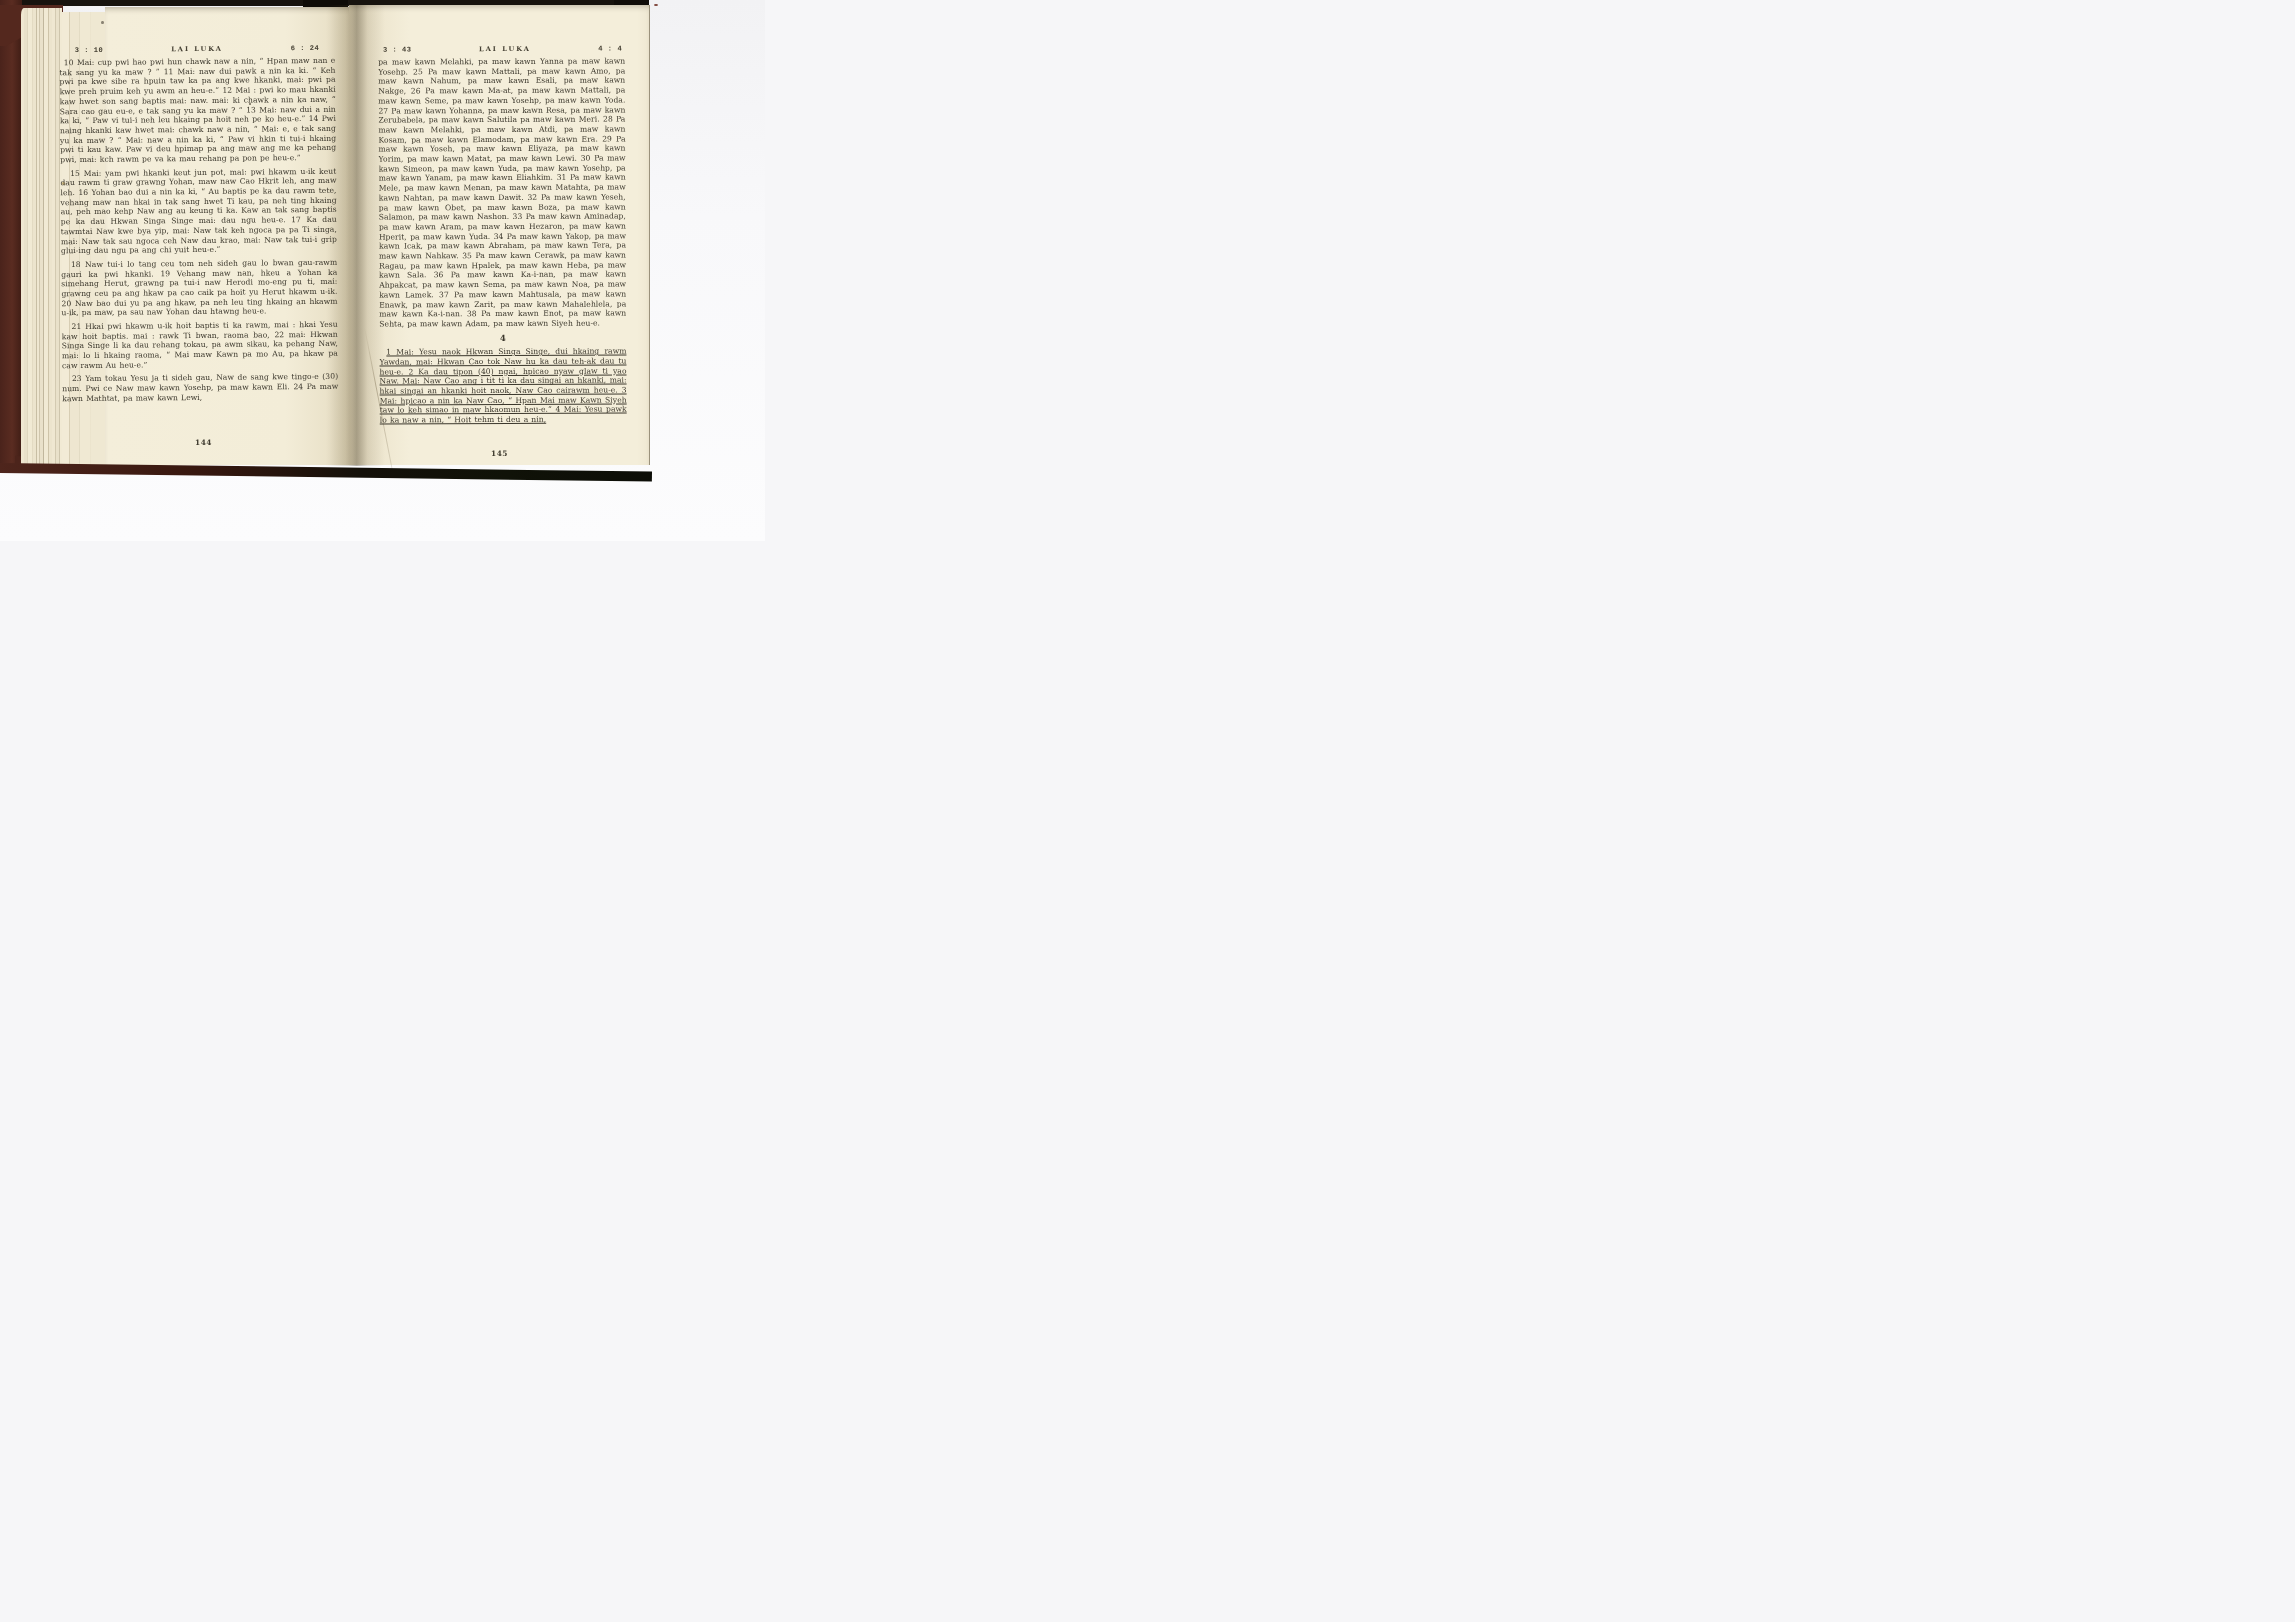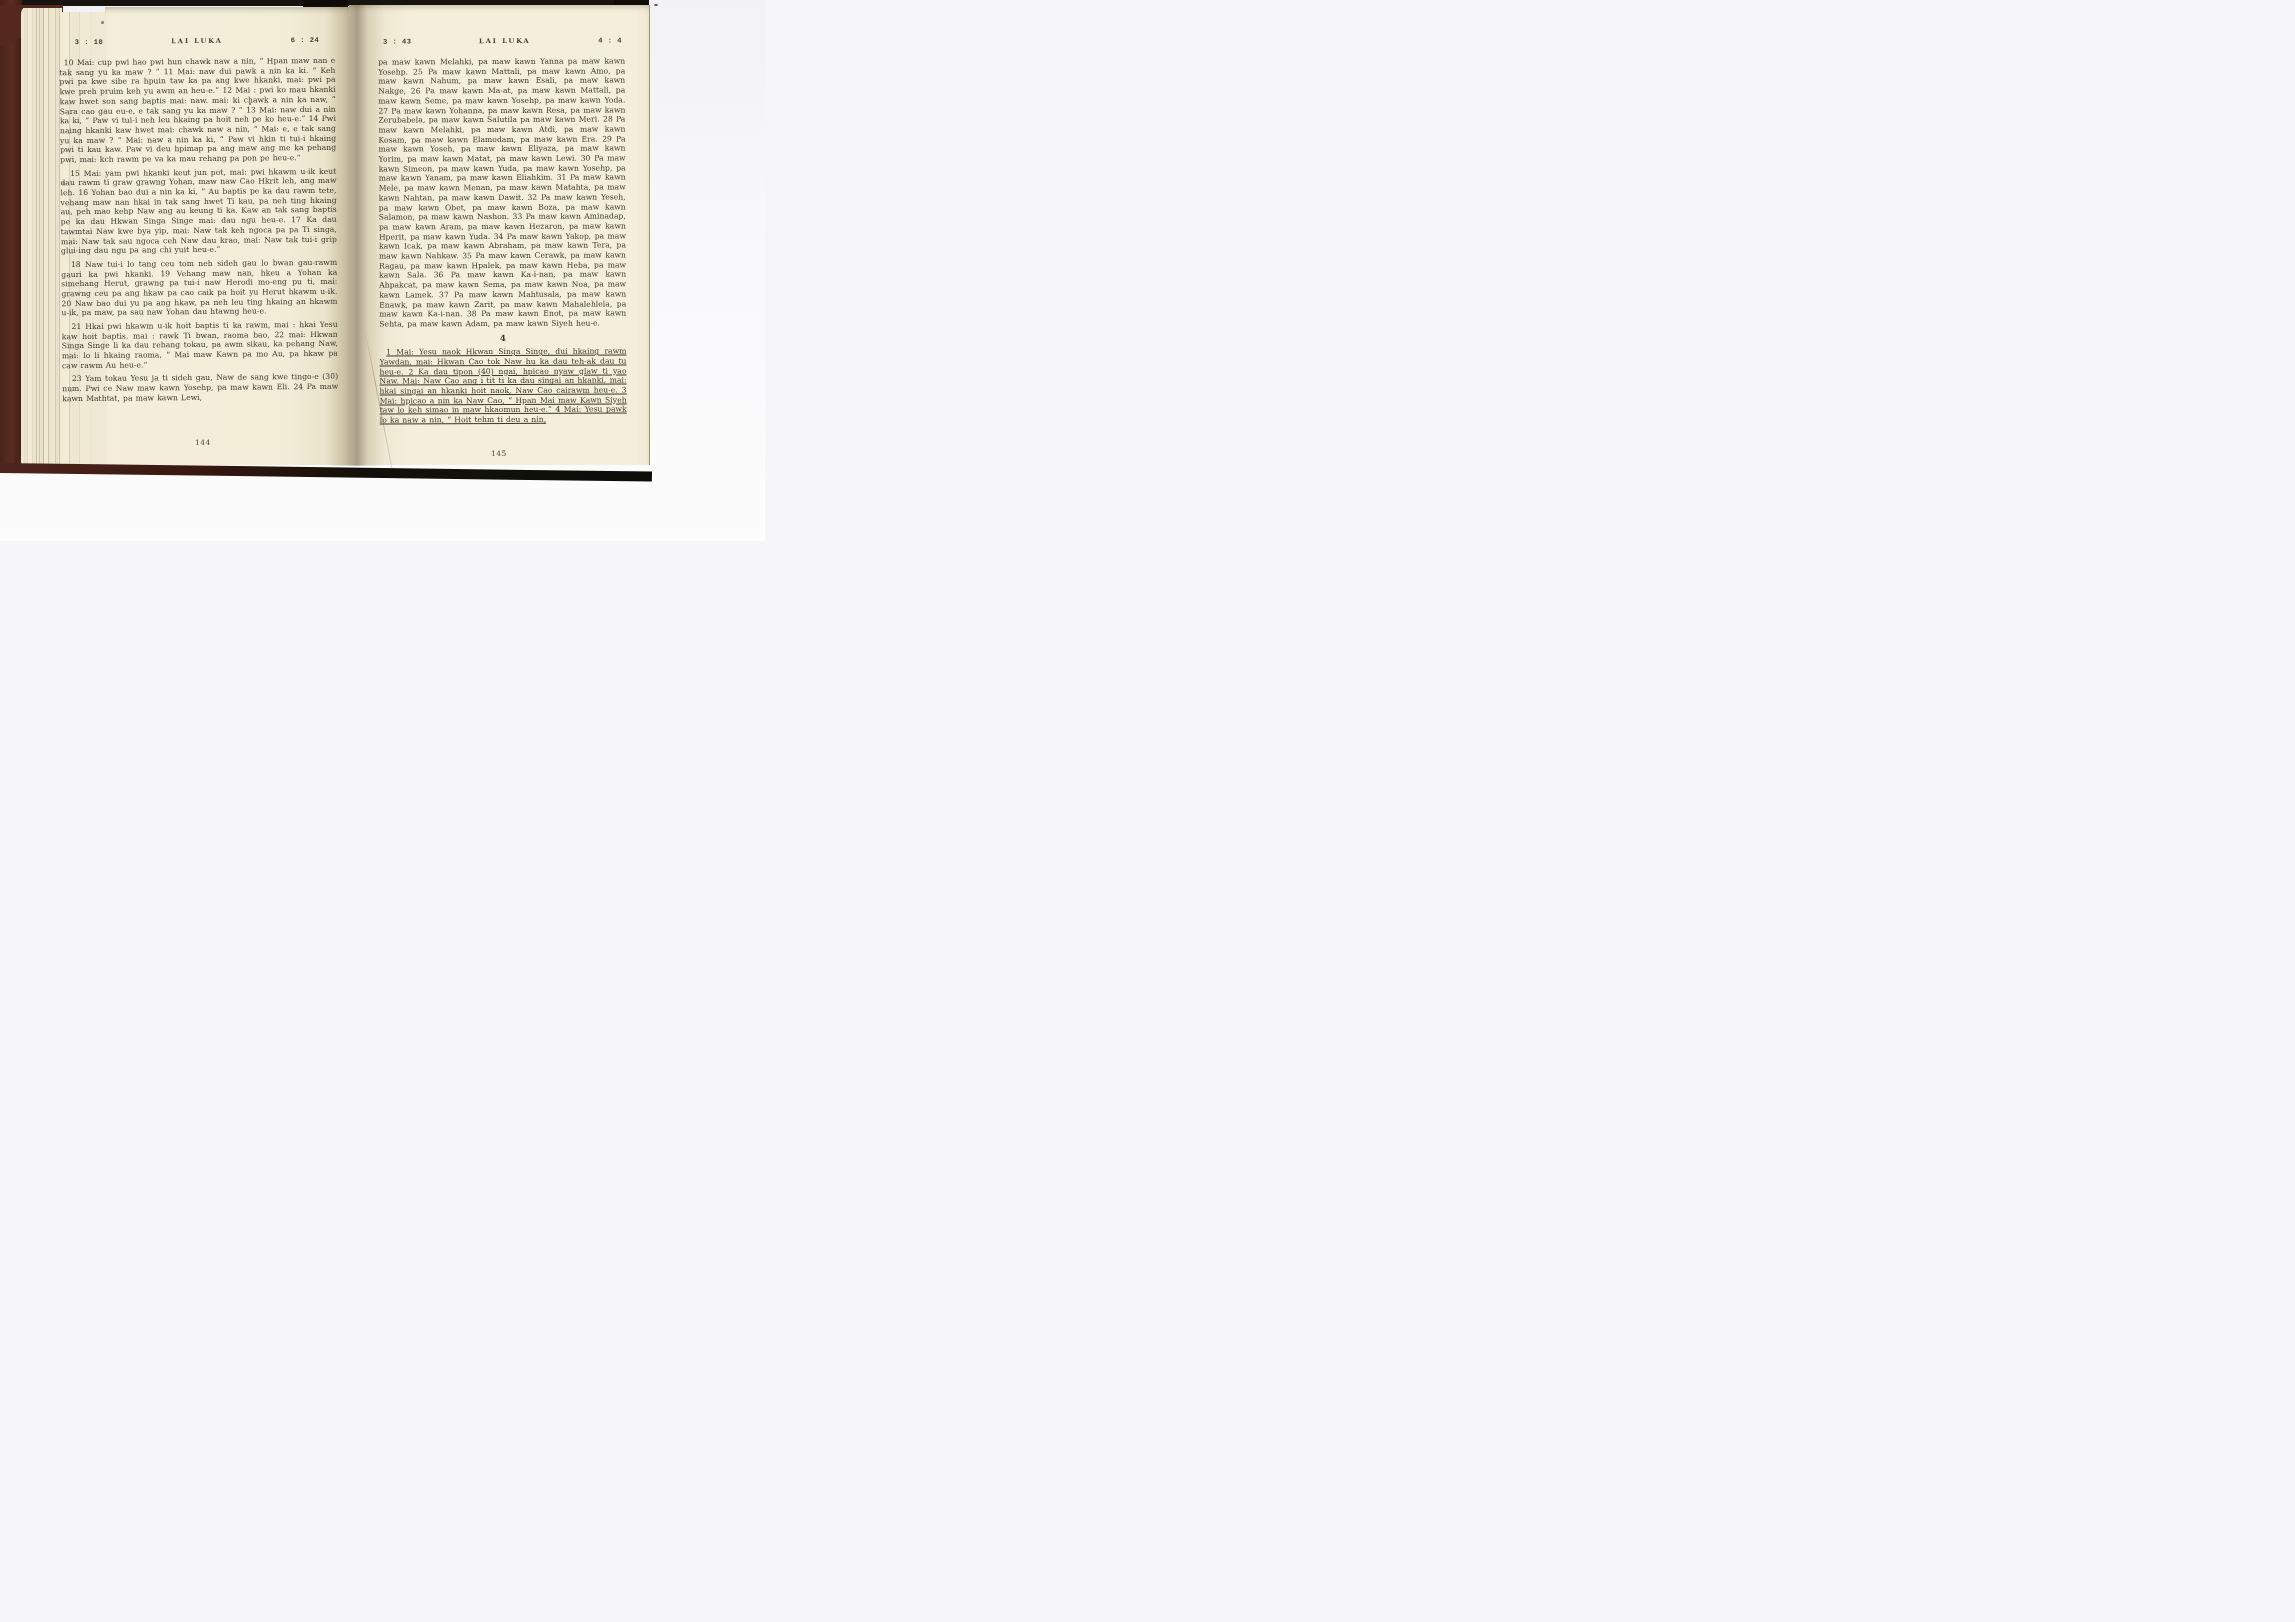--- a/index.html
+++ b/index.html
@@ -51,35 +51,35 @@
   .speck{position:absolute;border-radius:50%;background:#6b6352;}
   .speck.s1{left:101px;top:20.6px;width:2.5px;height:3.4px;background:#8a8373;}
   .speck.s2{left:249px;top:103px;width:2px;height:2px;}
   .speck.s3{left:654px;top:3.9px;width:3.9px;height:2px;background:#7c4338;}
   .speck.s4{left:62px;top:182px;width:2.9px;height:2.5px;background:#c8b27a;}
   
   .print{color:#3c382d;}
   .page-header{position:absolute;top:37px;height:10.8px;display:flex;align-items:baseline;justify-content:space-between;
     font-size:7.1px;font-weight:bold;color:#464134;}
   .page-header .ref{letter-spacing:0.5px;font-family:Liberation Mono, monospace;}
-  .page-header .book-title{letter-spacing:2px;font-size:6.6px;}
+  .page-header .book-title{letter-spacing:2px;font-size:6.6px;margin-top:8px;}
   .header-left-page{left:61px;width:276px;padding:0 17.7px 0 13.7px;box-sizing:border-box;transform:rotate(-0.5deg);}
   .header-right-page{left:379px;width:248px;padding:0 4.9px 0 3.9px;box-sizing:border-box;transform:rotate(-0.3deg);}
   .text-block{position:absolute;text-align:justify;font-size:7.6px;line-height:9.7px;
     word-spacing:0.09em;letter-spacing:0.05px;color:#3c382d;}
   .text-block p{margin:0;}
   .text-left{left:61px;top:57px;width:276px;height:383px;transform:rotate(-0.5deg);}
   .text-right{left:379px;top:57px;width:247px;height:387px;transform:rotate(-0.25deg);}
   .text-left p + p, .text-right p + p{margin-top:3.9px;}
   .text-left p{text-indent:9.8px;}
   .text-left p.first{text-indent:4.4px;}
   .text-right p.cont{text-indent:0;}
   .text-right p.versepara{text-indent:6.9px;text-decoration:underline;}
   .chapter-heading{display:block;text-align:center;font-weight:bold;font-size:8.3px;margin:4.9px 0 3.9px 0;color:#3c382d;}
-  .page-number{position:absolute;font-weight:normal;font-size:7.4px;color:#3f3b2f;letter-spacing:0.5px;}
+  .page-number{position:absolute;font-weight:bold;font-size:7.4px;color:#3f3b2f;letter-spacing:0.5px;}
   .pn-left{left:195px;top:438px;}
   .pn-right{left:491px;top:449px;}
 </style>
 </head>
 <body>
 
 <div class="scanner-bg"></div>
 
 <div class="book">
 

